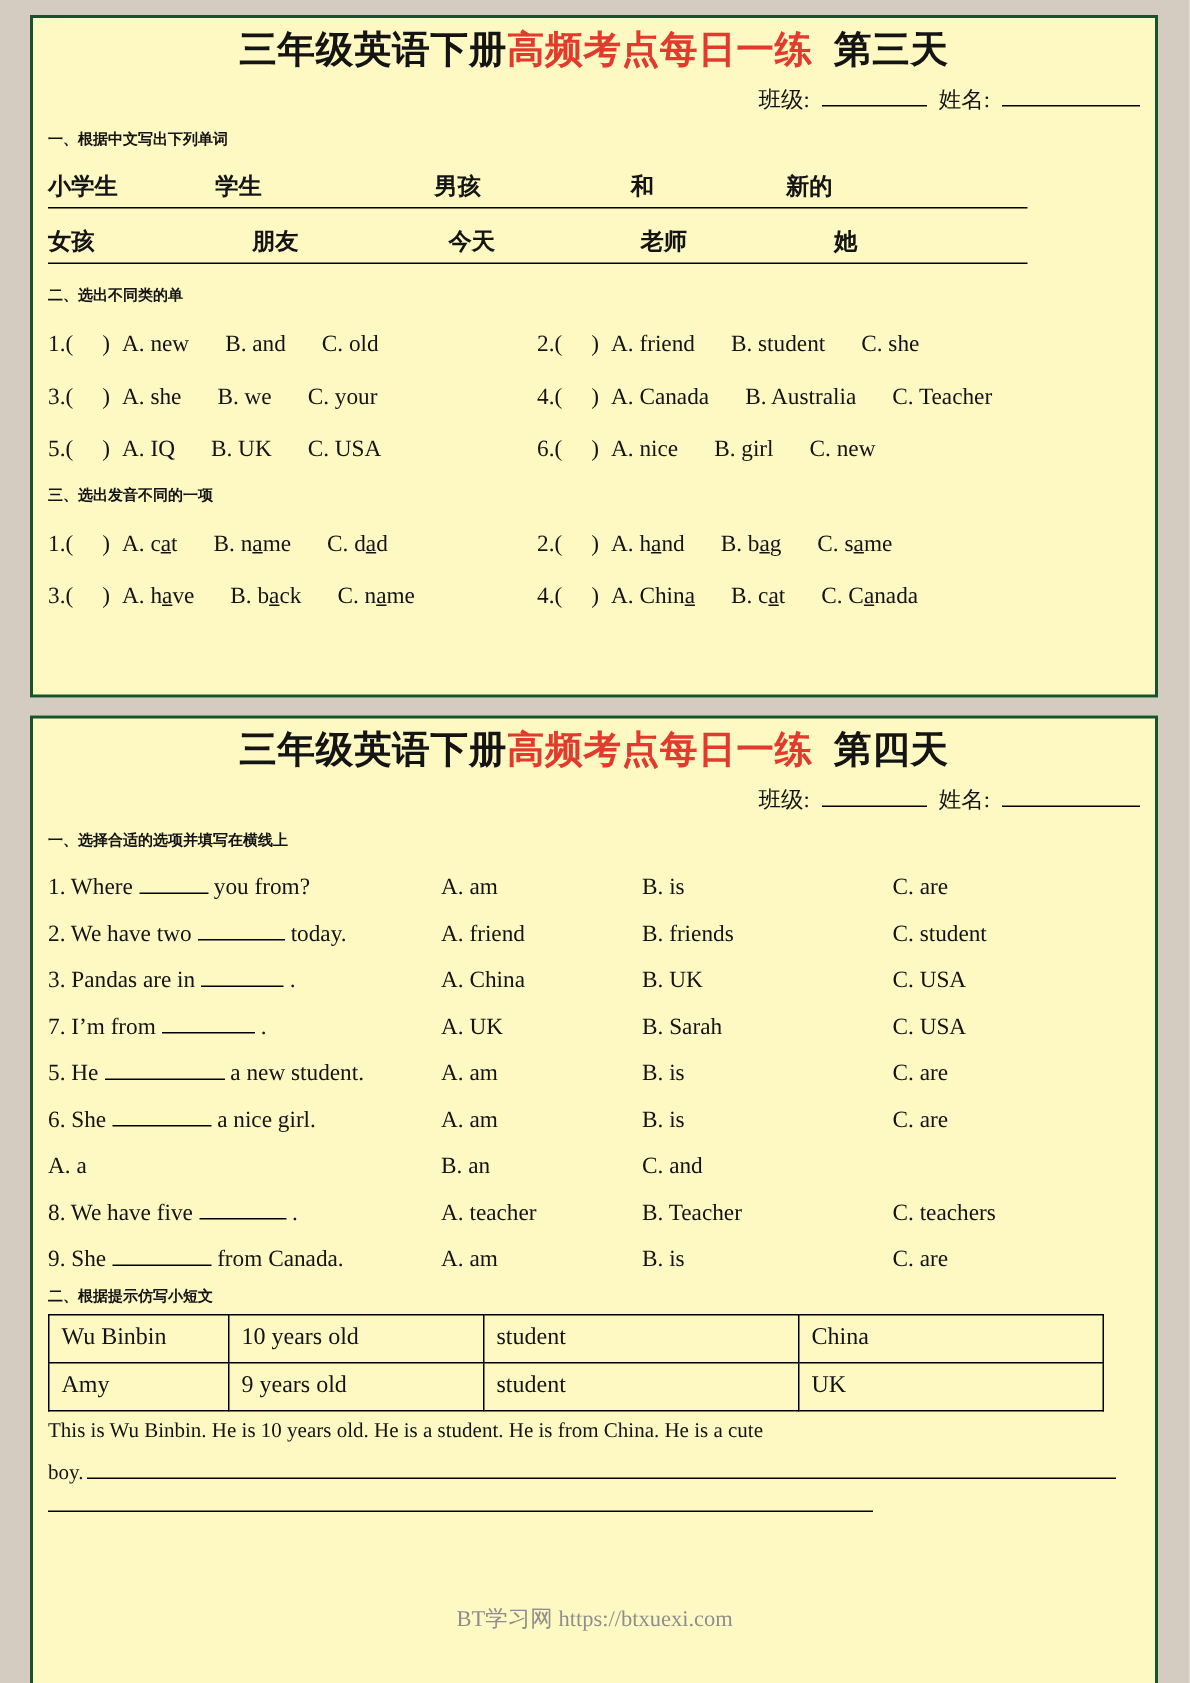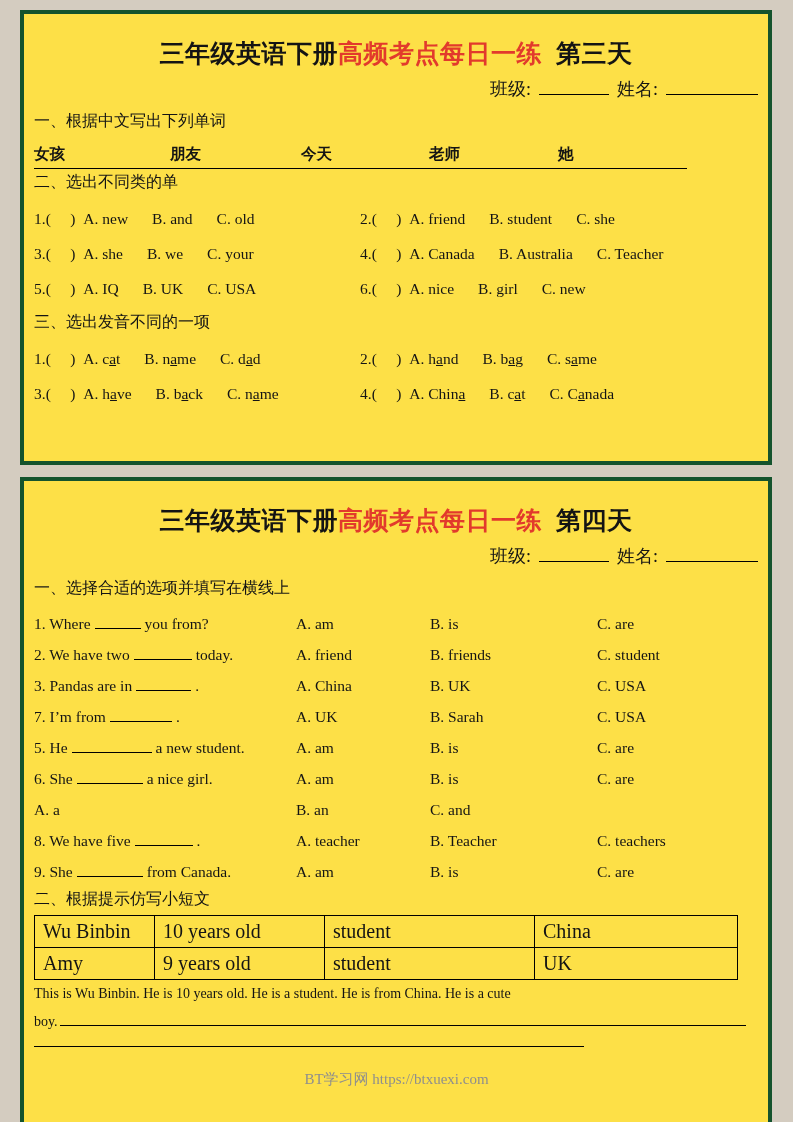--- a/index.html
+++ b/index.html
@@ -1,73 +1,85 @@
 <!DOCTYPE html>
 <html><head>
 <meta charset="utf-8">
 <style>
   *{margin:0;padding:0;box-sizing:border-box}
   html,body{width:793px;height:1122px}
   body{position:relative;background:#d4ccc0;font-family:"Liberation Serif","DejaVu Serif",serif;color:#141414}
-  .sheet{position:absolute;left:20px;width:752px;background:#fde047;border:4px solid #14532d;padding:20px 10px 0}
+  .sheet{position:absolute;left:20px;width:752px;background:#fef9c3;border:2px solid #14532d;padding:2px 10px 0}
   #sheet-day3{top:10px;height:455px}
   #sheet-day4{top:477px;height:738px}
   .title{text-align:center;font-weight:bold;font-size:25px;margin-top:4px;letter-spacing:.5px;line-height:1.3}
   .title .red{color:#e23a2c}
   .title .part2{margin-left:14px}
-  .id-row{text-align:right;font-size:18px;margin-top:6px}
+  .id-row{text-align:right;font-size:15px;margin-top:6px}
   .blank{display:inline-block;border-bottom:1px solid #000;height:13px;vertical-align:baseline}
   .idb1{width:70px;margin:0 8px}
   .idb2{width:92px;margin-left:8px}
-  .sec-heading{font-weight:normal;font-size:16px;margin-top:10px}
+  .sec-heading{font-weight:bold;font-size:10px;margin-top:10px}
   .vocab-row{display:flex;align-items:baseline;border-bottom:1px solid #000;width:653px;padding-bottom:3px;font-size:15.5px;font-weight:bold}
   .vr1{margin-top:14px}
   .vr2{margin-top:12px}
   .vblank{flex-shrink:0;height:10px}
   .grow{flex:1}
   .qpair{display:grid;grid-template-columns:326px 1fr;font-size:15.5px;margin-top:17px}
   .qlabel{white-space:pre;margin-right:8px}
   .opt{margin-right:24px}
   u{text-decoration:underline}
   .qrow4{display:grid;grid-template-columns:262px 134px 167px 1fr;font-size:15.5px;margin-top:13px;align-items:baseline}
   .qrow4.first{margin-top:16px}
   .qb{height:12px;margin:0 4px}
-  table.info{border-collapse:collapse;width:704px;margin-top:5px;font-size:20px;table-layout:fixed}
+  table.info{border-collapse:collapse;width:704px;margin-top:5px;font-size:16px;table-layout:fixed}
   table.info td{border:1.6px solid #000;height:32px;padding:2px 8px;overflow:hidden}
   .passage{font-size:14px;margin-top:0;line-height:2}
   .p2{display:flex;align-items:baseline;width:712px}
   .fillblank{flex:1;border-bottom:1px solid #000;height:4px;margin-left:2px}
   .extra-line{width:550px;border-bottom:1px solid #000;margin-top:10px;height:0}
   .footer{position:absolute;top:1070px;left:0;width:793px;text-align:center;color:#8e8e8e;font-size:15px;font-family:Liberation Serif, serif}
 </style>
 </head>
 <body>
 
 <div class="sheet" id="sheet-day3">
   <div class="title"><span>三年级英语下册</span><span class="red">高频考点每日一练</span><span class="part2">第三天</span></div>
 
   <div class="id-row"><span>班级:</span><span class="blank idb1"></span><span>姓名:</span><span class="blank idb2"></span></div>
 
   <div class="sec-heading">一、根据中文写出下列单词</div>
 
+  <div class="vocab-row vr1">
+    <span>小学生</span>
+      <span class="vblank" style="width:65px"></span>
+    <span>学生</span>
+      <span class="vblank" style="width:115px"></span>
+    <span>男孩</span>
+      <span class="vblank" style="width:100px"></span>
+    <span>和</span>
+      <span class="vblank" style="width:88px"></span>
+    <span>新的</span>
+      <span class="vblank grow"></span>
+  </div>
 
   <div class="vocab-row vr2">
     <span>女孩</span>
       <span class="vblank" style="width:105px"></span>
     <span>朋友</span>
       <span class="vblank" style="width:100px"></span>
     <span>今天</span>
       <span class="vblank" style="width:97px"></span>
     <span>老师</span>
       <span class="vblank" style="width:98px"></span>
     <span>她</span>
       <span class="vblank grow"></span>
   </div>
 
-  <div class="sec-heading" style="margin-top:3px">二、选出不同类的单</div>
+  <div class="sec-heading" style="margin-top:14px">二、选出不同类的单</div>
 
   <div class="qpair">
     <div><span class="qlabel">1.(     )</span><span class="opt">A. new</span><span class="opt">B. and</span><span class="opt">C. old</span></div>
     <div><span class="qlabel">2.(     )</span><span class="opt">A. friend</span><span class="opt">B. student</span><span class="opt">C. she</span></div>
   </div>
   <div class="qpair">
     <div><span class="qlabel">3.(     )</span><span class="opt">A. she</span><span class="opt">B. we</span><span class="opt">C. your</span></div>
     <div><span class="qlabel">4.(     )</span><span class="opt">A. Canada</span><span class="opt">B. Australia</span><span class="opt">C. Teacher</span></div>
   </div>
   <div class="qpair">

